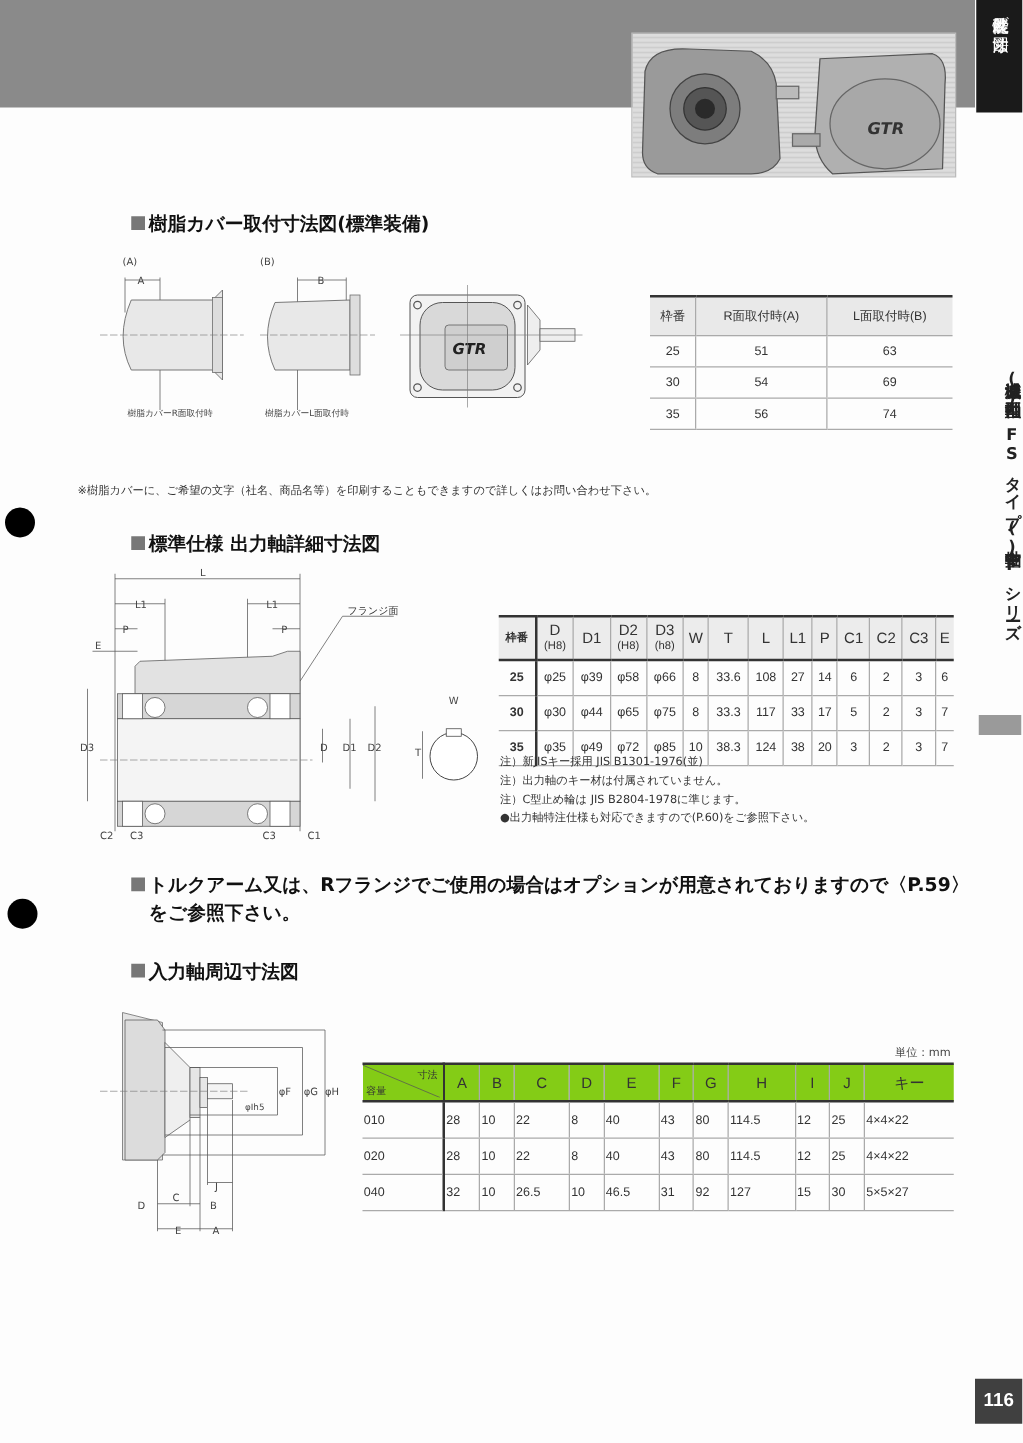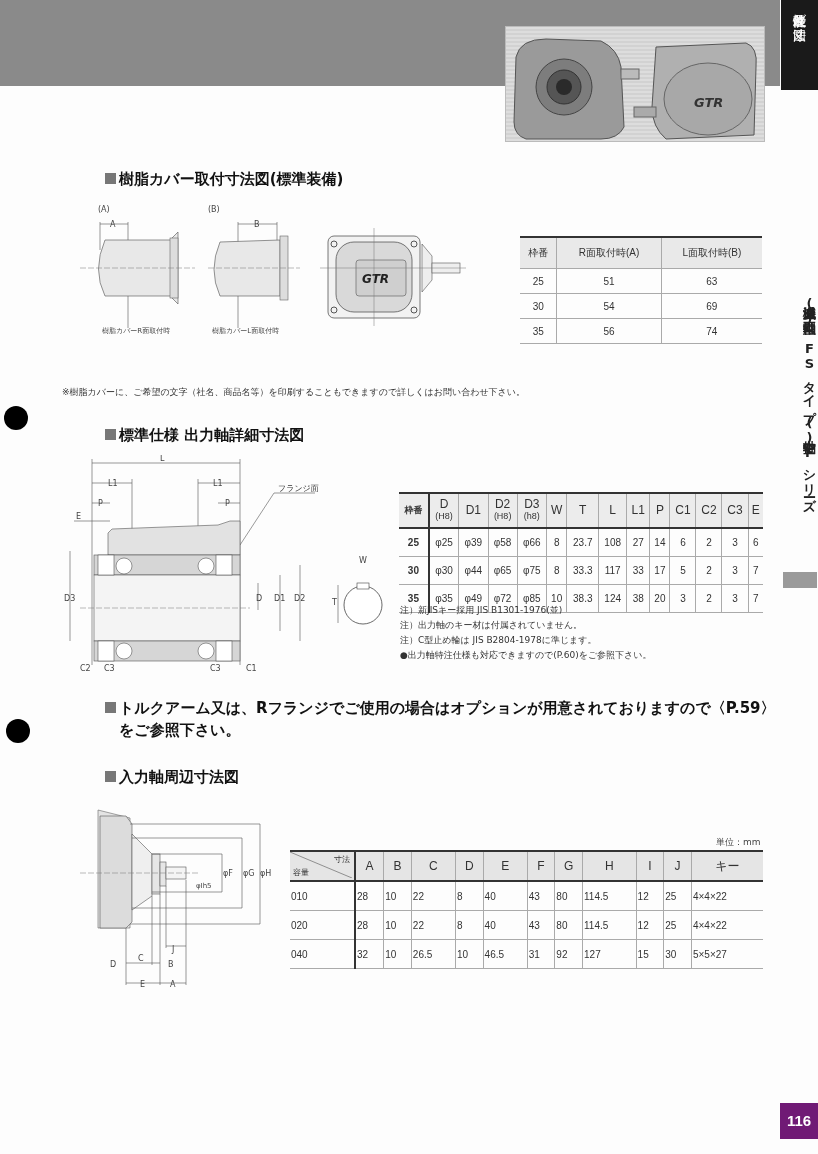--- a/index.html
+++ b/index.html
@@ -6,39 +6,39 @@
   body { width:818px; height:1154px; position:relative; background:#fdfdfd; overflow:hidden;
          font-family:"DejaVu Sans", sans-serif; color:#222; }
   .abs { position:absolute; }
   .header-band { left:0; top:0; width:780px; height:86px; background:#8a8a8a; }
   .photo { left:505px; top:26px; width:258px; height:114px; background:linear-gradient(180deg,#e6e6e6,#cfcfcf); border:1px solid #bbb; overflow:hidden; }
   .side-tab-top { left:781px; top:0; width:37px; height:90px; background:#1a1a1a; color:#fff; }
   .vtext { writing-mode:vertical-rl; text-orientation:upright; }
   .side-tab-top span { display:block; font-size:13px; padding:4px 0 0 11px; letter-spacing:0; line-height:14px; }
   .side-series { left:783px; top:296px; width:34px; font-size:13px; font-weight:bold; color:#222; line-height:16px; }
   .side-series-bar { left:783px; top:572px; width:34px; height:16px; background:#9a9a9a; }
-  .page-num { left:780px; top:1103px; width:38px; height:36px; background:#701a75; color:#fff; font-weight:bold; font-size:15px; text-align:center; line-height:36px; font-family:"Liberation Sans", sans-serif; }
+  .page-num { left:780px; top:1103px; width:38px; height:36px; background:#404040; color:#fff; font-weight:bold; font-size:15px; text-align:center; line-height:36px; font-family:"Liberation Sans", sans-serif; }
   .hole { width:24px; height:24px; border-radius:50%; background:#000; }
   .sec-title { font-size:15px; font-weight:bold; color:#111; white-space:nowrap;margin-left:41px; }
   .sec-title .sq { display:inline-block; width:11px; height:11px; background:#777; margin-right:3px; vertical-align:0px; }
   .note { font-size:9px; color:#333; white-space:nowrap; }
   table { border-collapse:collapse; font-family:"Liberation Sans", sans-serif; }
   .t1 { left:520px; top:236px; width:242px; font-size:10px; color:#333; }
   .t1 th { background:#e9e9e9; font-weight:normal; height:28px; border-top:2px solid #333; }
   .t1 td { height:22px; text-align:center; }
   .t1 th, .t1 td { border-bottom:1px solid #aaa; border-left:1px solid #aaa; }
   .t1 th:first-child, .t1 td:first-child { border-left:none; }
   .t2 { left:399px; top:492px; width:364px; font-size:10px; color:#333; }
   .t2 th { background:#ececec; font-weight:normal; height:31px; border-top:2px solid #333; border-bottom:2px solid #333; font-size:12px; line-height:11px; }
   .t2 th small { font-size:9px; }
   .t2 td { height:25px; text-align:center; border-bottom:1px solid #aaa; }
   .t2 th, .t2 td { border-left:1px solid #aaa; }
   .t2 th:first-child, .t2 td:first-child { border-left:none; border-right:2px solid #333; font-weight:bold; }
   .t3 { left:290px; top:850px; width:473px; font-size:10px; color:#333; }
-  .t3 th { background:#e5e5e5; font-weight:normal; height:26px; border-top:2px solid #333; border-bottom:2px solid #333; font-size:12px; }
+  .t3 th { background:#84cc16; font-weight:normal; height:26px; border-top:2px solid #333; border-bottom:2px solid #333; font-size:12px; }
   .t3 td { height:26px; text-align:left; border-bottom:1px solid #aaa; }
   .t3 th, .t3 td { border-left:1px solid #aaa; }
   .t3 th:first-child, .t3 td:first-child { border-left:none; border-right:2px solid #333; }
   .diag-cell { position:relative; width:62px; }
   .diag-cell .tr { position:absolute; right:4px; top:2px; font-size:8px; }
   .diag-cell .bl { position:absolute; left:3px; bottom:2px; font-size:8px; }
   .unit { left:716px; top:836px; font-size:9px; color:#444; }
   svg text { font-family:"DejaVu Sans", sans-serif; }
 </style>
 </head>
@@ -225,21 +225,21 @@
     </tr>
   </thead>
   <tbody>
     <tr>
       <td>25</td>
         <td>φ25</td>
         <td>φ39</td>
         <td>φ58</td>
         <td>φ66</td>
         <td>8</td>
-        <td>23.7</td>
+        <td>33.6</td>
         <td>108</td>
         <td>27</td>
         <td>14</td>
         <td>6</td>
         <td>2</td>
         <td>3</td>
         <td>6</td>
     </tr>
     <tr>
       <td>30</td>

